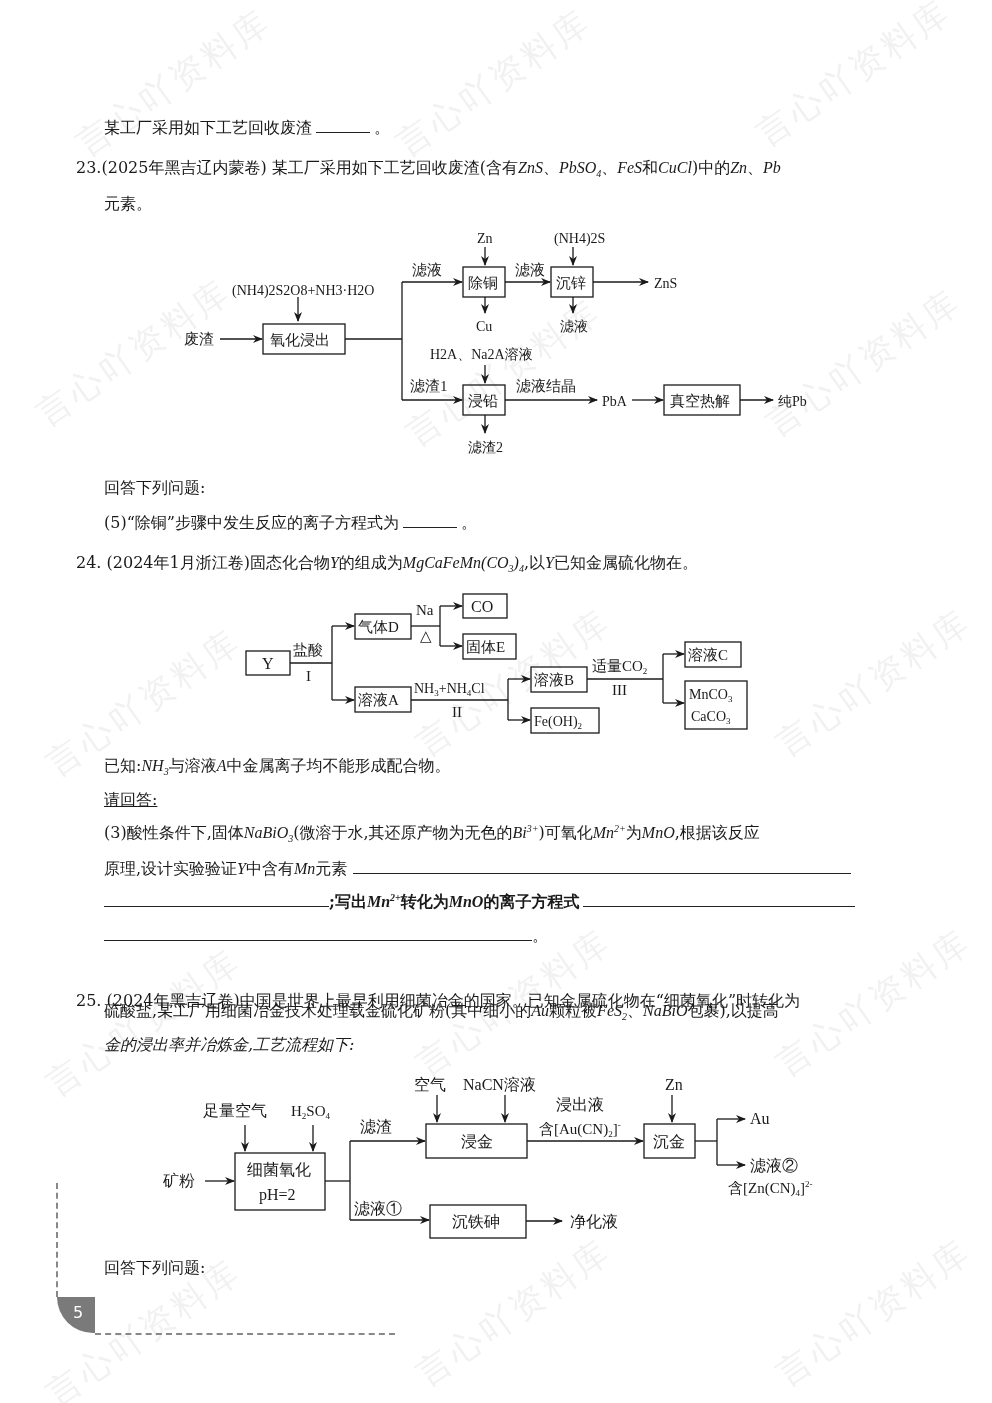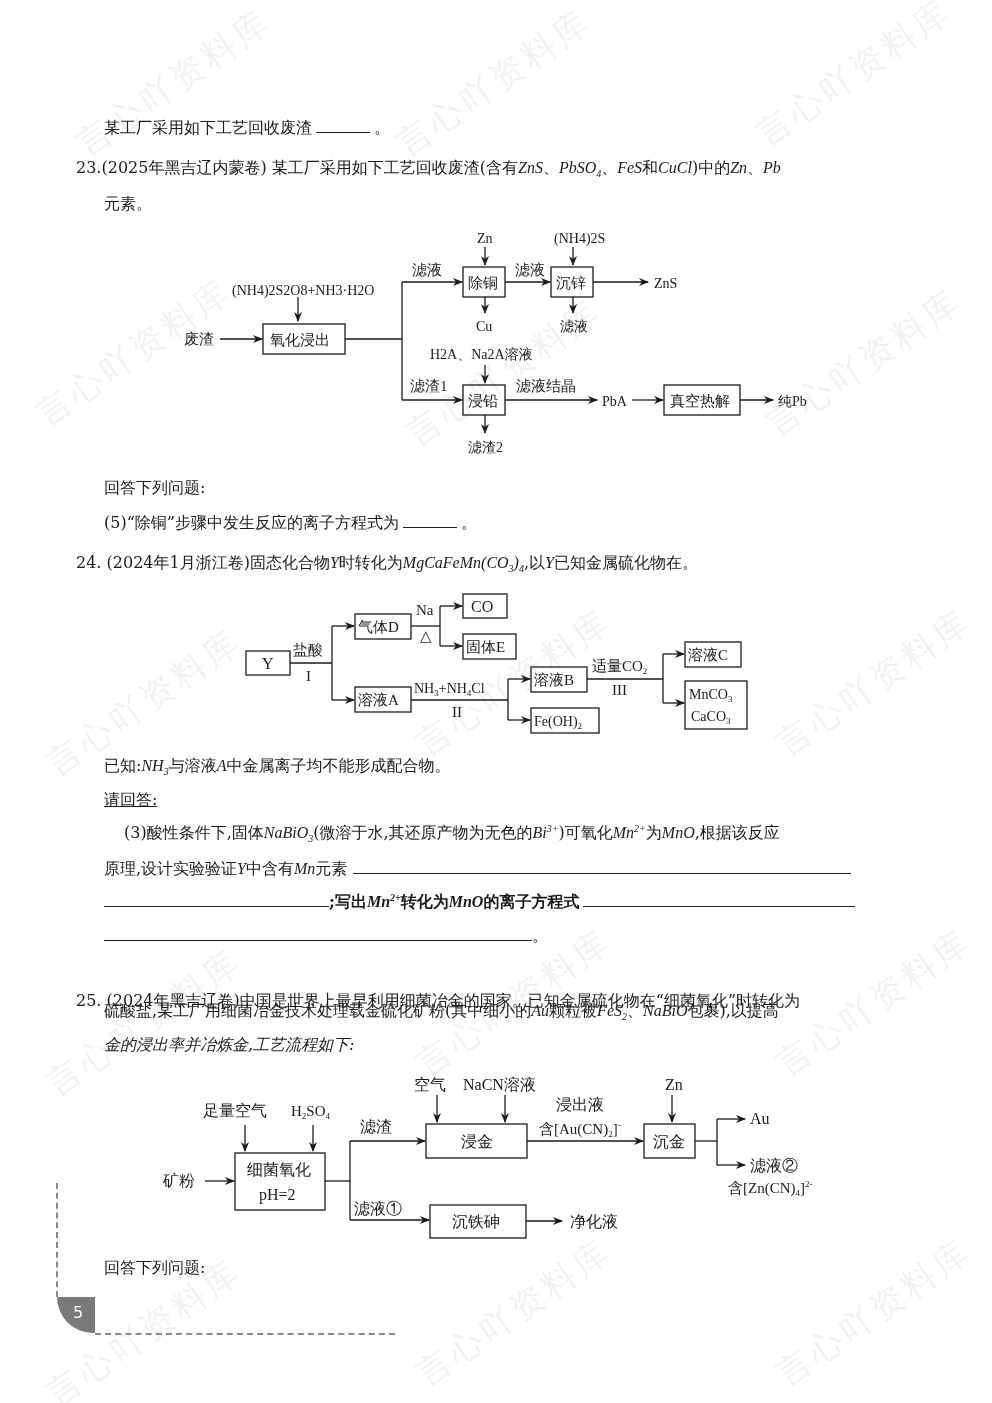--- a/index.html
+++ b/index.html
@@ -112,21 +112,21 @@
   <text x="500" y="181" font-size="15">真空热解</text>
   <text x="608" y="181" font-size="14">纯Pb</text>
 </svg>
 
 <div class="line" style="top:477px;">回答下列问题:</div>
 <div class="line" style="top:511px;">
   <span>(5)“除铜”步骤中发生反应的离子方程式为</span><span class="blank" style="width:54px;margin:0 4px;"></span><span>。</span>
 </div>
 
 <div class="line" style="top:552px;left:76px;">
-  <span>24.</span>&nbsp;<span>(2024年1月浙江卷)</span><span>固态化合物</span><span class="it">Y</span><span>时转化为</span><span class="it">MgCaFeMn(CO<sub>3</sub>)<sub>4</sub></span><span>,以</span><span class="it">Y</span><span>已知金属硫化物在。</span>
+  <span>24.</span>&nbsp;<span>(2024年1月浙江卷)</span><span>固态化合物</span><span class="it">Y</span><span>的组成为</span><span class="it">MgCaFeMn(CO<sub>3</sub>)<sub>4</sub></span><span>,以</span><span class="it">Y</span><span>已知金属硫化物在。</span>
 </div>
 
 <svg class="abs" style="left:240px;top:585px;" width="520" height="150">
   <g stroke="#1a1a1a" stroke-width="1.3" fill="none">
     <rect x="6" y="66" width="44" height="24"></rect>
     <line x1="50" y1="78" x2="92" y2="78"></line>
     <line x1="92" y1="41" x2="92" y2="115"></line>
     <line x1="92" y1="41" x2="114" y2="41" marker-end="url(#arr)"></line>
     <line x1="92" y1="115" x2="114" y2="115" marker-end="url(#arr)"></line>
     <rect x="115" y="29" width="56" height="25"></rect>
@@ -167,21 +167,21 @@
   <text x="372" y="110" font-size="15">III</text>
   <text x="448" y="75" font-size="15">溶液C</text>
   <text x="449" y="114" font-size="14">MnCO<tspan font-size="9" dy="3">3</tspan></text>
   <text x="451" y="136" font-size="14">CaCO<tspan font-size="9" dy="3">3</tspan></text>
 </svg>
 
 <div class="line" style="top:755px;">
   已知:<span class="it">NH<sub>3</sub></span>与溶液<span class="it">A</span>中金属离子均不能形成配合物。
 </div>
 <div class="line" style="top:789px;text-decoration:underline;">请回答:</div>
-<div class="line" style="top:822px;margin-left:20px;">
+<div class="line" style="top:822px;">
   (3)酸性条件下,固体<span class="it">NaBiO<sub>3</sub></span>(微溶于水,其还原产物为无色的<span class="it">Bi<sup>3+</sup></span>)可氧化<span class="it">Mn<sup>2+</sup></span>为<span class="it">MnO</span>,根据该反应
 </div>
 <div class="line" style="top:857px;">
   原理,设计实验验证<span class="it">Y</span>中含有<span class="it">Mn</span>元素<span class="blank" style="width:498px;margin-left:6px;"></span>
 </div>
 <div class="line" style="top:890px;font-weight:bold;">
   <span class="blank" style="width:225px;"></span>;写出<span class="it">Mn<sup>2+</sup></span>转化为<span class="it">MnO</span>的离子方程式<span class="blank" style="width:272px;margin-left:4px;"></span>
 </div>
 <div class="line" style="top:924px;">
   <span class="blank" style="width:428px;"></span><span>。</span>

